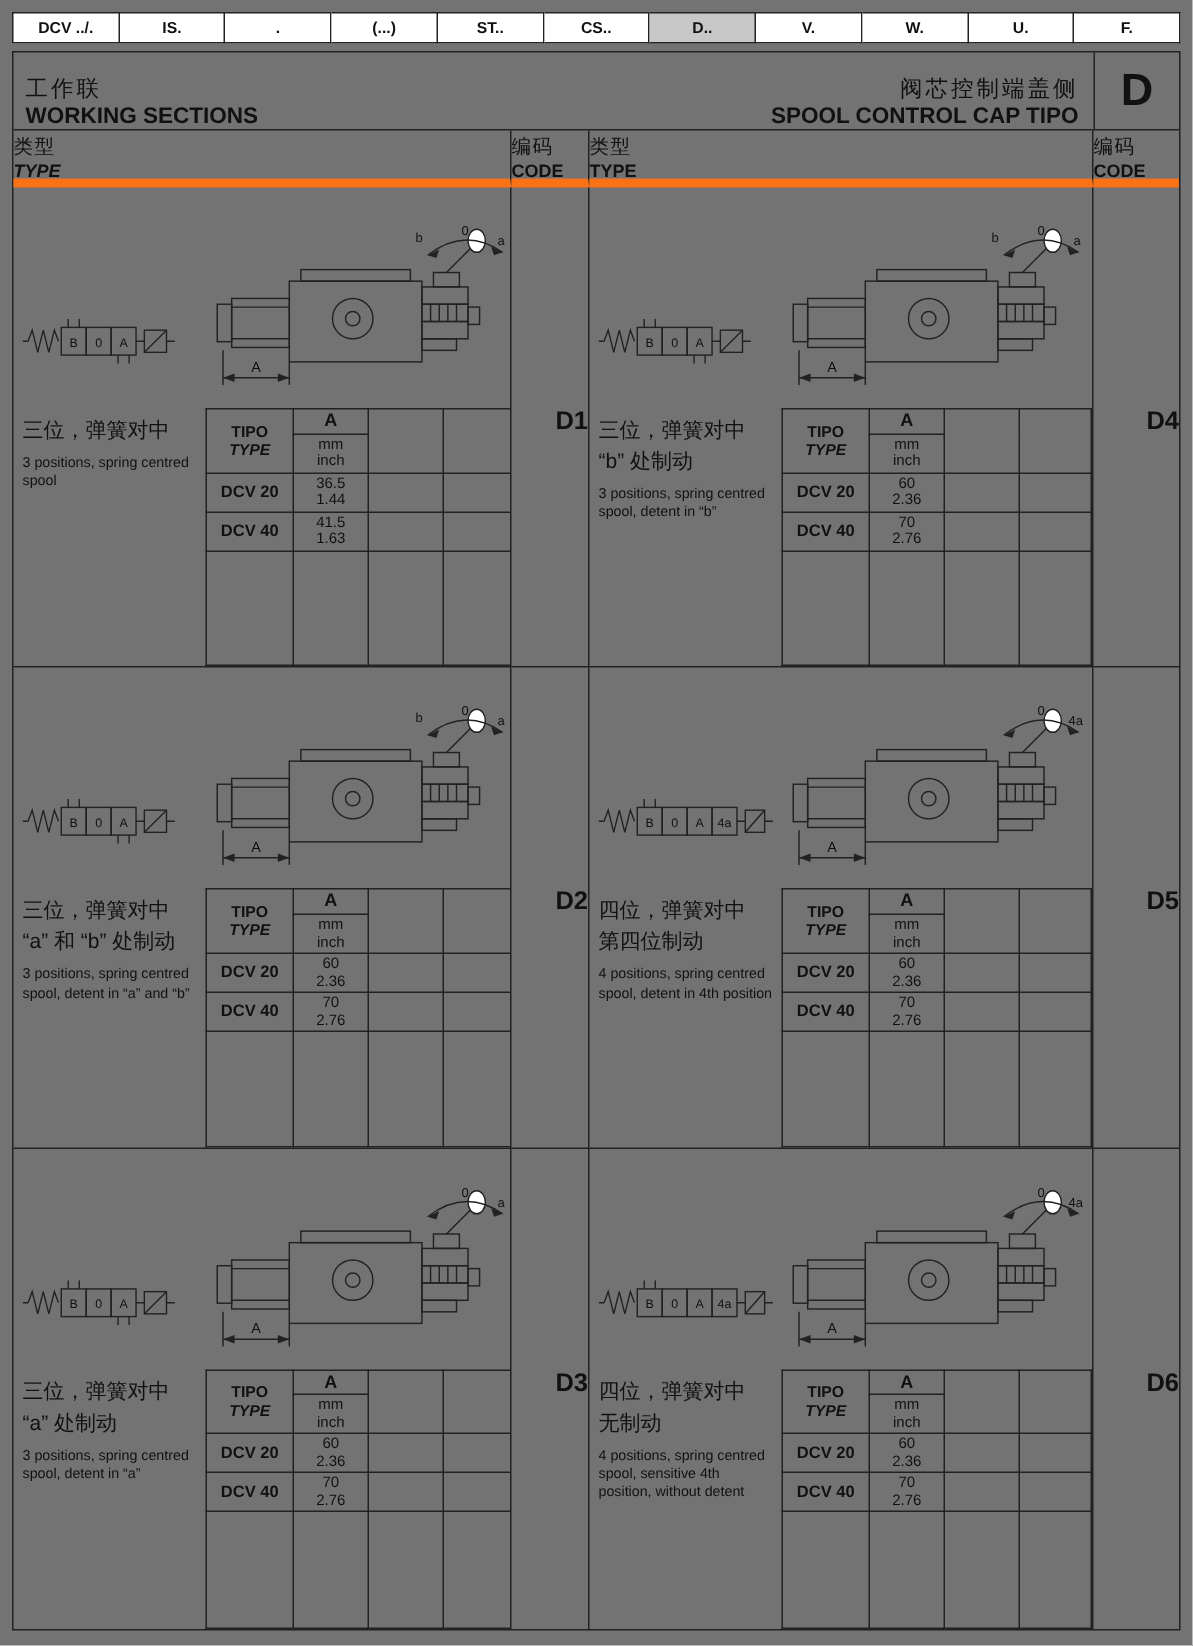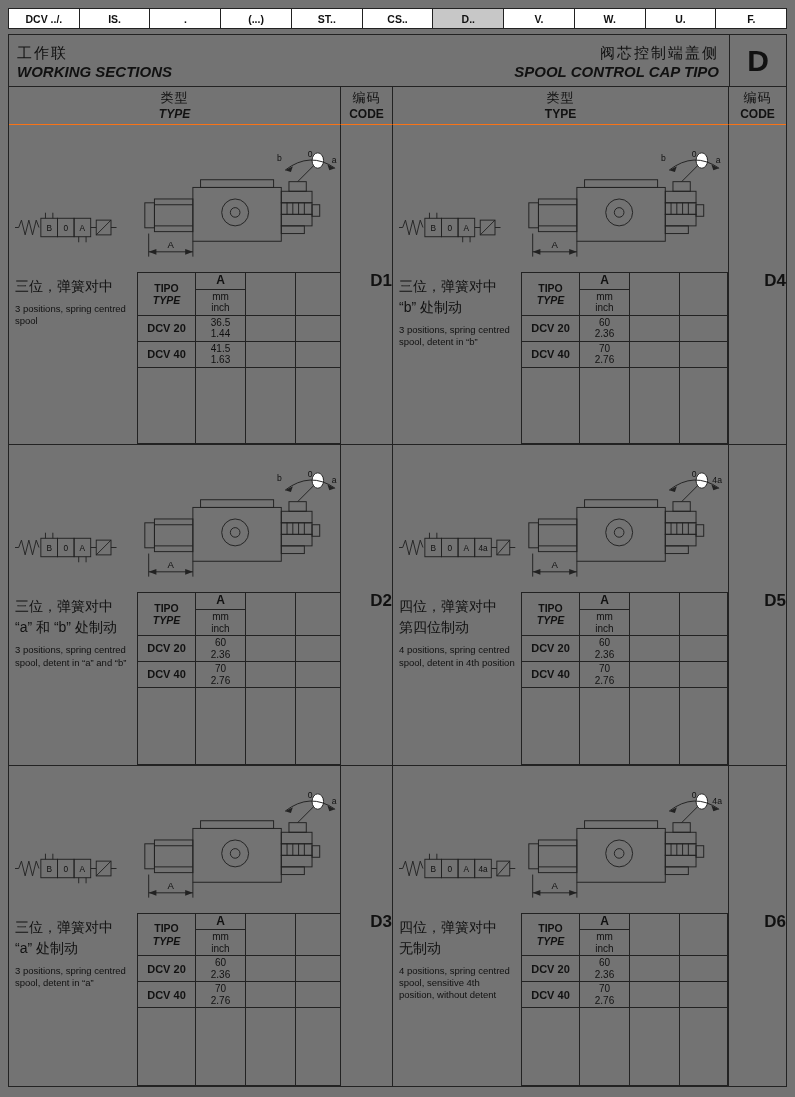--- a/index.html
+++ b/index.html
@@ -9,28 +9,28 @@
   
   .tabs{display:flex;height:21px;margin-bottom:5px}
   .tab{flex:1;border:1px solid #222;border-left:none;display:flex;align-items:center;justify-content:center;
        font-size:10.5px;font-weight:bold;background:#fff;white-space:nowrap}
   .tab:first-child{border-left:1px solid #222}
   .tab.active{background:#c7c7c7}
   
   .grid{border:1.5px solid #222;display:grid;height:1053px;
         grid-template-columns:332px 52px 336px 1fr;
         grid-template-rows:52px 38px 1fr 1fr 1fr}
-  .hdr{grid-column:1/4;display:flex;justify-content:space-between;align-items:center;
+  .hdr{grid-column:1/4;display:flex;justify-content:space-between;align-items:flex-end;
        padding:3px 10px 0 8px;border-bottom:1px solid #222}
   .hdr .zh1{font-size:15px;letter-spacing:2px}
-  .hdr .en1{font-size:15px;font-weight:bold;font-style:italic}
+  .hdr .en1{font-size:15px;font-weight:bold;}
   .hdr .right{text-align:right}
   .dbox{border-left:1px solid #222;border-bottom:1px solid #222;display:flex;align-items:center;justify-content:center;
         font-size:30px;font-weight:bold}
-  .ch{border-right:1px solid #222;border-bottom:1px solid #f97316;text-align:center;padding-top:2px}
+  .ch{border-right:1px solid #222;border-bottom:6px solid #f97316;text-align:left;padding-top:2px}
   .ch.no-r{border-right:none}
   .ch .zh{font-size:13px;letter-spacing:1px}
   .ch .en{font-size:12px;font-weight:bold}
   .ch .en.it{font-style:italic}
   
   .cell{border-right:1px solid #222;border-bottom:1px solid #222;display:flex;overflow:hidden}
   .no-r{border-right:none!important}
   .no-b{border-bottom:none!important}
   .left-pane{width:128px;flex:none;padding:84px 0 0 6px}
   .schem{width:120px;height:37px;display:block}

